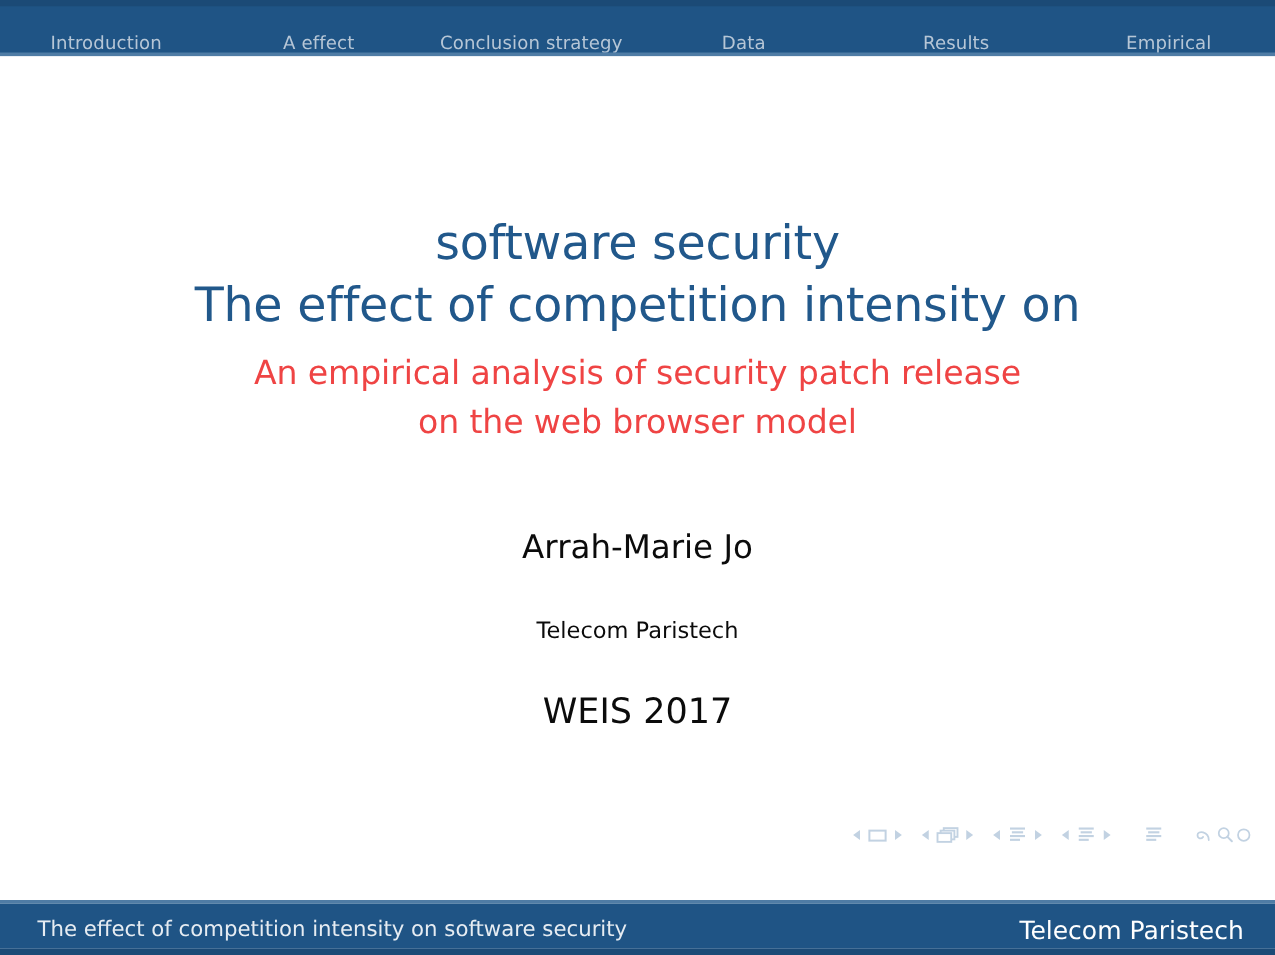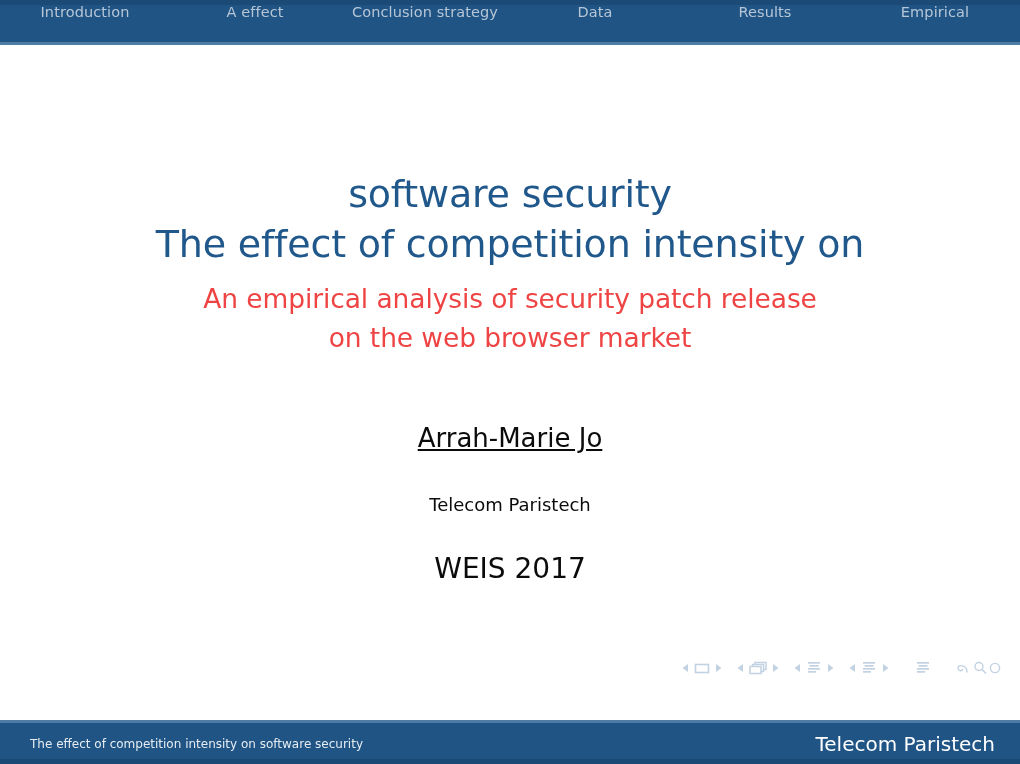--- a/index.html
+++ b/index.html
@@ -36,21 +36,21 @@
     width: 1020px;
     height: 3px;
     background: #4f7ca5;
   }
   .navrow {
     position: absolute;
     left: 0; top: 5px;
     width: 1020px;
     height: 37px;
     display: flex;
-    align-items: flex-start;
+    align-items: flex-end;
   }
   .nav-item {
     flex: 1 1 0;
     text-align: center;
     color: #b6c6d6;
     font-size: 14.5px;
     font-family: "DejaVu Sans", sans-serif;
     letter-spacing: 0.1px;
     white-space: nowrap;
     line-height: 1;
@@ -97,21 +97,20 @@
   .author {
     position: absolute;
     left: 0;
     top: 377px;
     width: 1020px;
     text-align: center;
     color: #0b0b0b;
     font-size: 26px;
     line-height: 32px;
     font-family: "DejaVu Sans", sans-serif;
-    text-decoration: underline;
   }
   .institute {
     position: absolute;
     left: 0;
     top: 448px;
     width: 1020px;
     text-align: center;
     color: #0b0b0b;
     font-size: 18px;
     line-height: 24px;
@@ -174,21 +173,21 @@
     left: 0; top: 39px;
     width: 1020px;
     height: 5px;
     background: #1b4a76;
   }
   .foot-left {
     position: absolute;
     left: 30px;
     top: 12px;
     color: #e6ecf2;
-    font-size: 12px;
+    font-size: 17px;
     line-height: 18px;
     white-space: nowrap;
     font-family: "DejaVu Sans", sans-serif;
     text-align: center;
   }
   .foot-right {
     position: absolute;
     right: 25px;
     top: 8px;
     color: #ffffff;
@@ -218,21 +217,21 @@
 
 <div class="slide-body">
 
   <div class="titleblock">
     <div class="title-main">
       <div>software security</div>
       <div>The effect of competition intensity on</div>
     </div>
     <div class="title-sub">
       <div>An empirical analysis of security patch release</div>
-      <div>on the web browser market</div>
+      <div>on the web browser model</div>
     </div>
   </div>
 
   <div class="author">Arrah-Marie Jo</div>
   <div class="institute">Telecom Paristech</div>
   <div class="date">WEIS 2017</div>
 
   <div class="navsymbols">
 
     <div class="navgroup">

